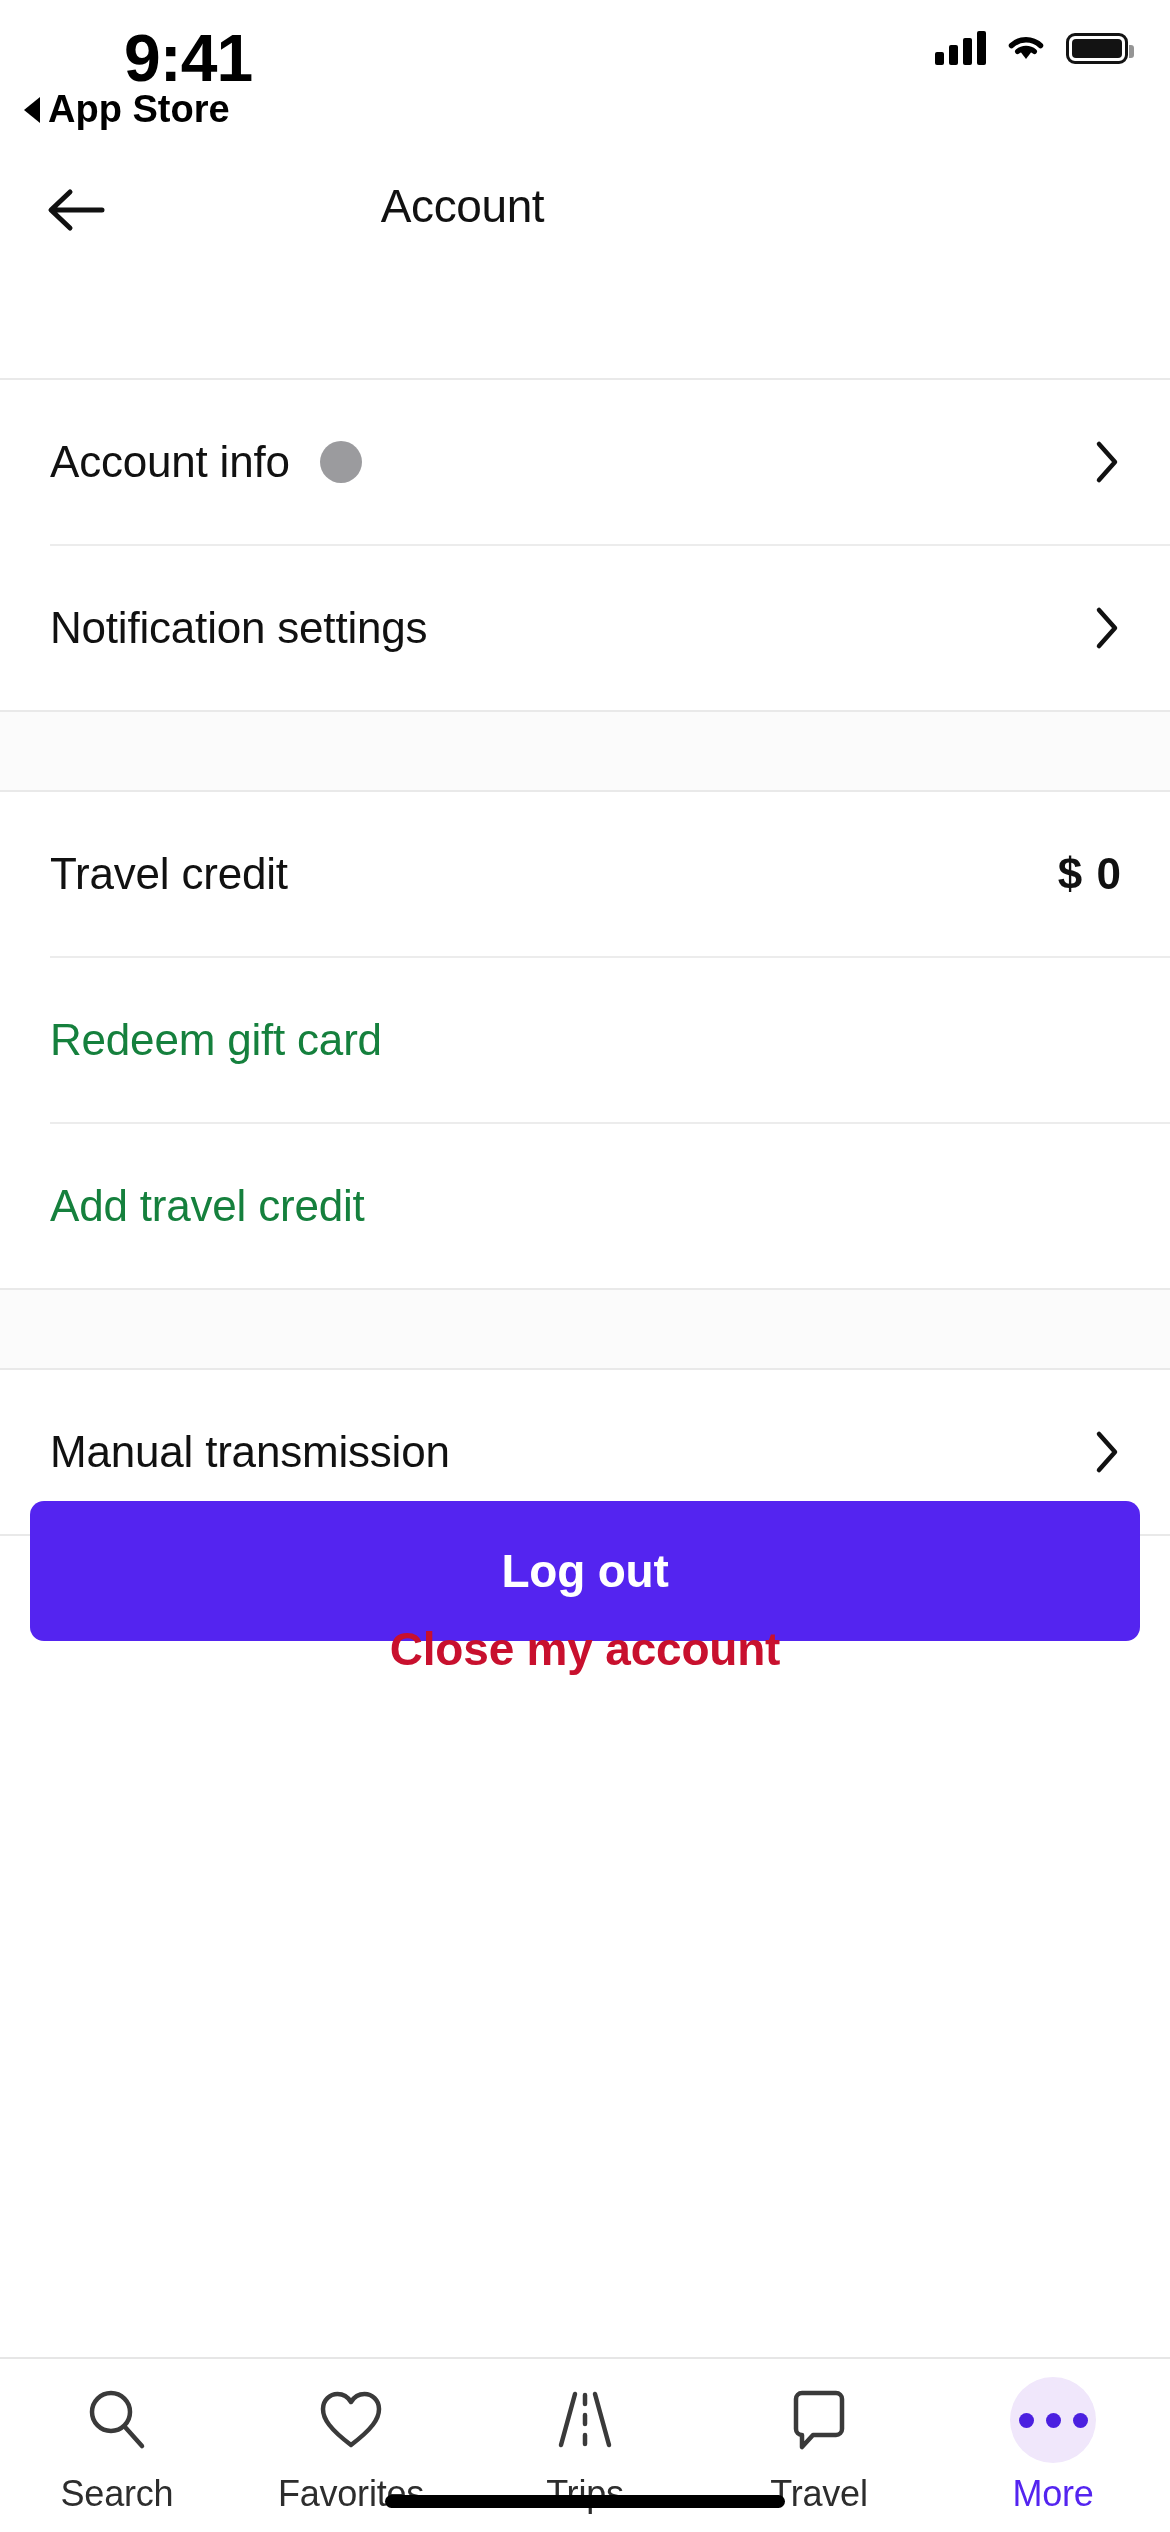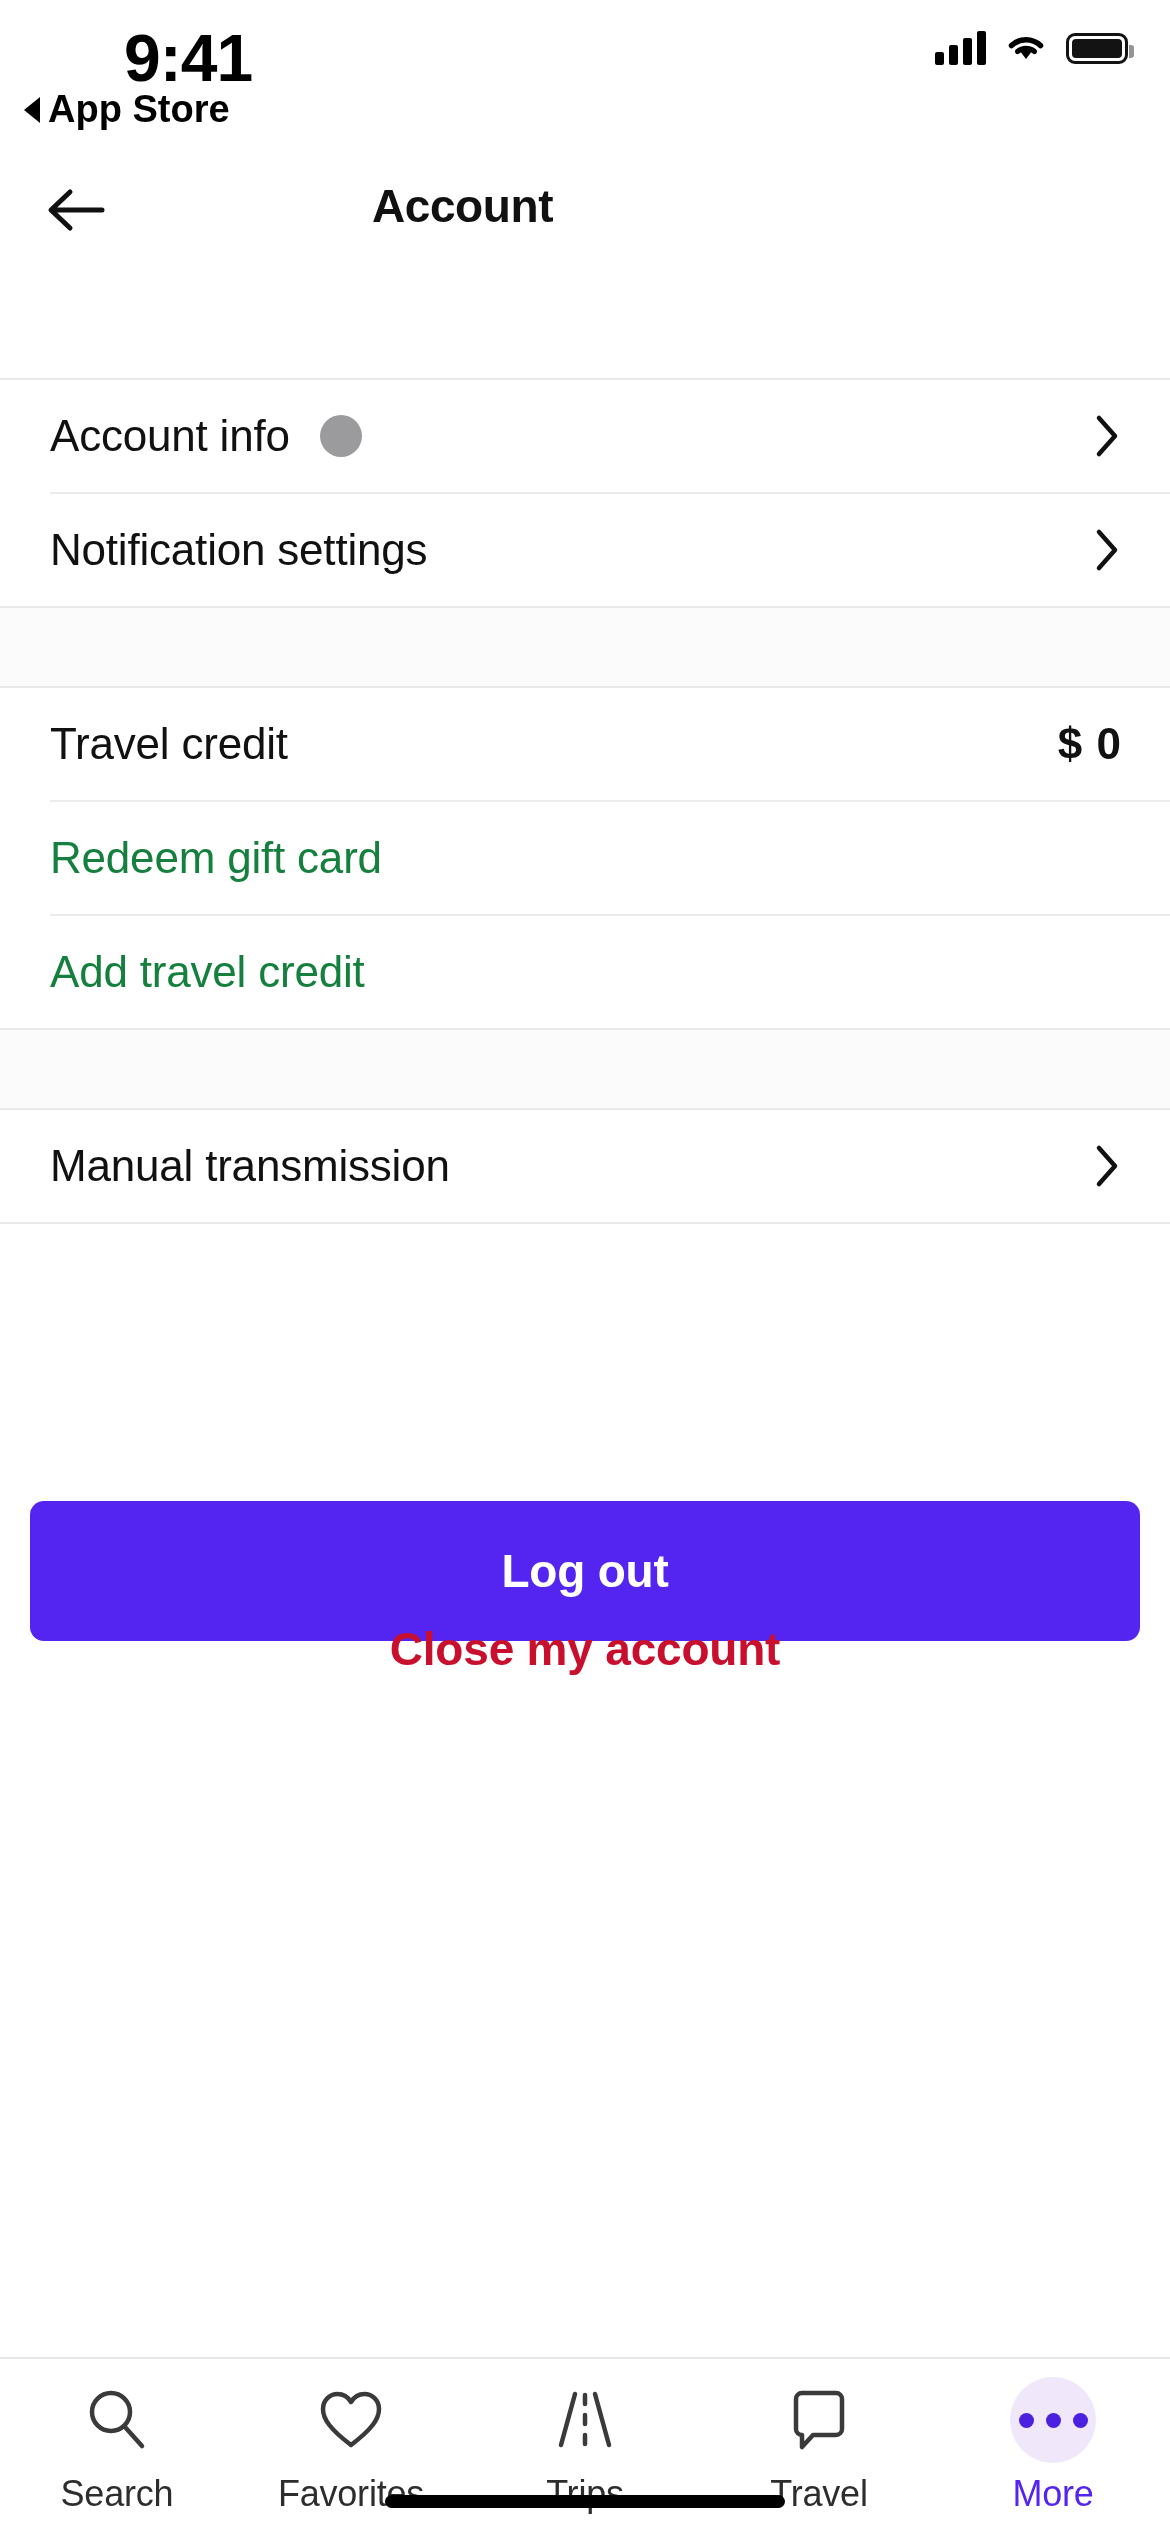--- a/index.html
+++ b/index.html
@@ -43,32 +43,32 @@
     width:5px;height:13px;background:#000;border-radius:0 3px 3px 0; opacity:.45;
   }
   .battery b{ display:block; width:100%;height:100%;background:#000;border-radius:4px; }
 
   
   .navbar { position:absolute; top:165px; left:0; width:1170px; height:100px; }
   .nav-back { position:absolute; left:30px; top:0px; width:90px; height:90px;
               display:flex; align-items:center; justify-content:center; cursor:pointer; }
   .nav-title {
     position:absolute; left:0; top:14px; width:925px; text-align:center;
-    font-size:46px; font-weight:700; color:#111; letter-spacing:-0.4px;
+    font-size:46px; font-weight:400; color:#111; letter-spacing:-0.4px;
   }
 
   
   .list { position:absolute; top:378px; left:0; width:1170px; }
   .hr-full { height:2px; background:#e9e9e9; width:1170px; }
   .hr-inset { height:2px; background:#ececec; width:1120px; margin-left:50px; }
   .gap { height:78px; background:#fbfbfb; }
 
   .row {
     position:relative; display:flex; align-items:center;
-    height:112px; padding:0 48px 0 50px; background:#fff; cursor:pointer;
+    height:164px; padding:0 48px 0 50px; background:#fff; cursor:pointer;
   }
   .row-label { font-size:44px; color:#111; letter-spacing:-0.2px; }
   .row-label.link { color:#15803d; }
   .row-value { margin-left:auto; font-size:44px; font-weight:600; color:#111; letter-spacing:1px; }
   .avatar-dot {
     width:42px;height:42px;border-radius:50%;background:#9b9b9e; margin-left:30px;
   }
   .chev { margin-left:auto; display:flex; align-items:center; }
 
   

